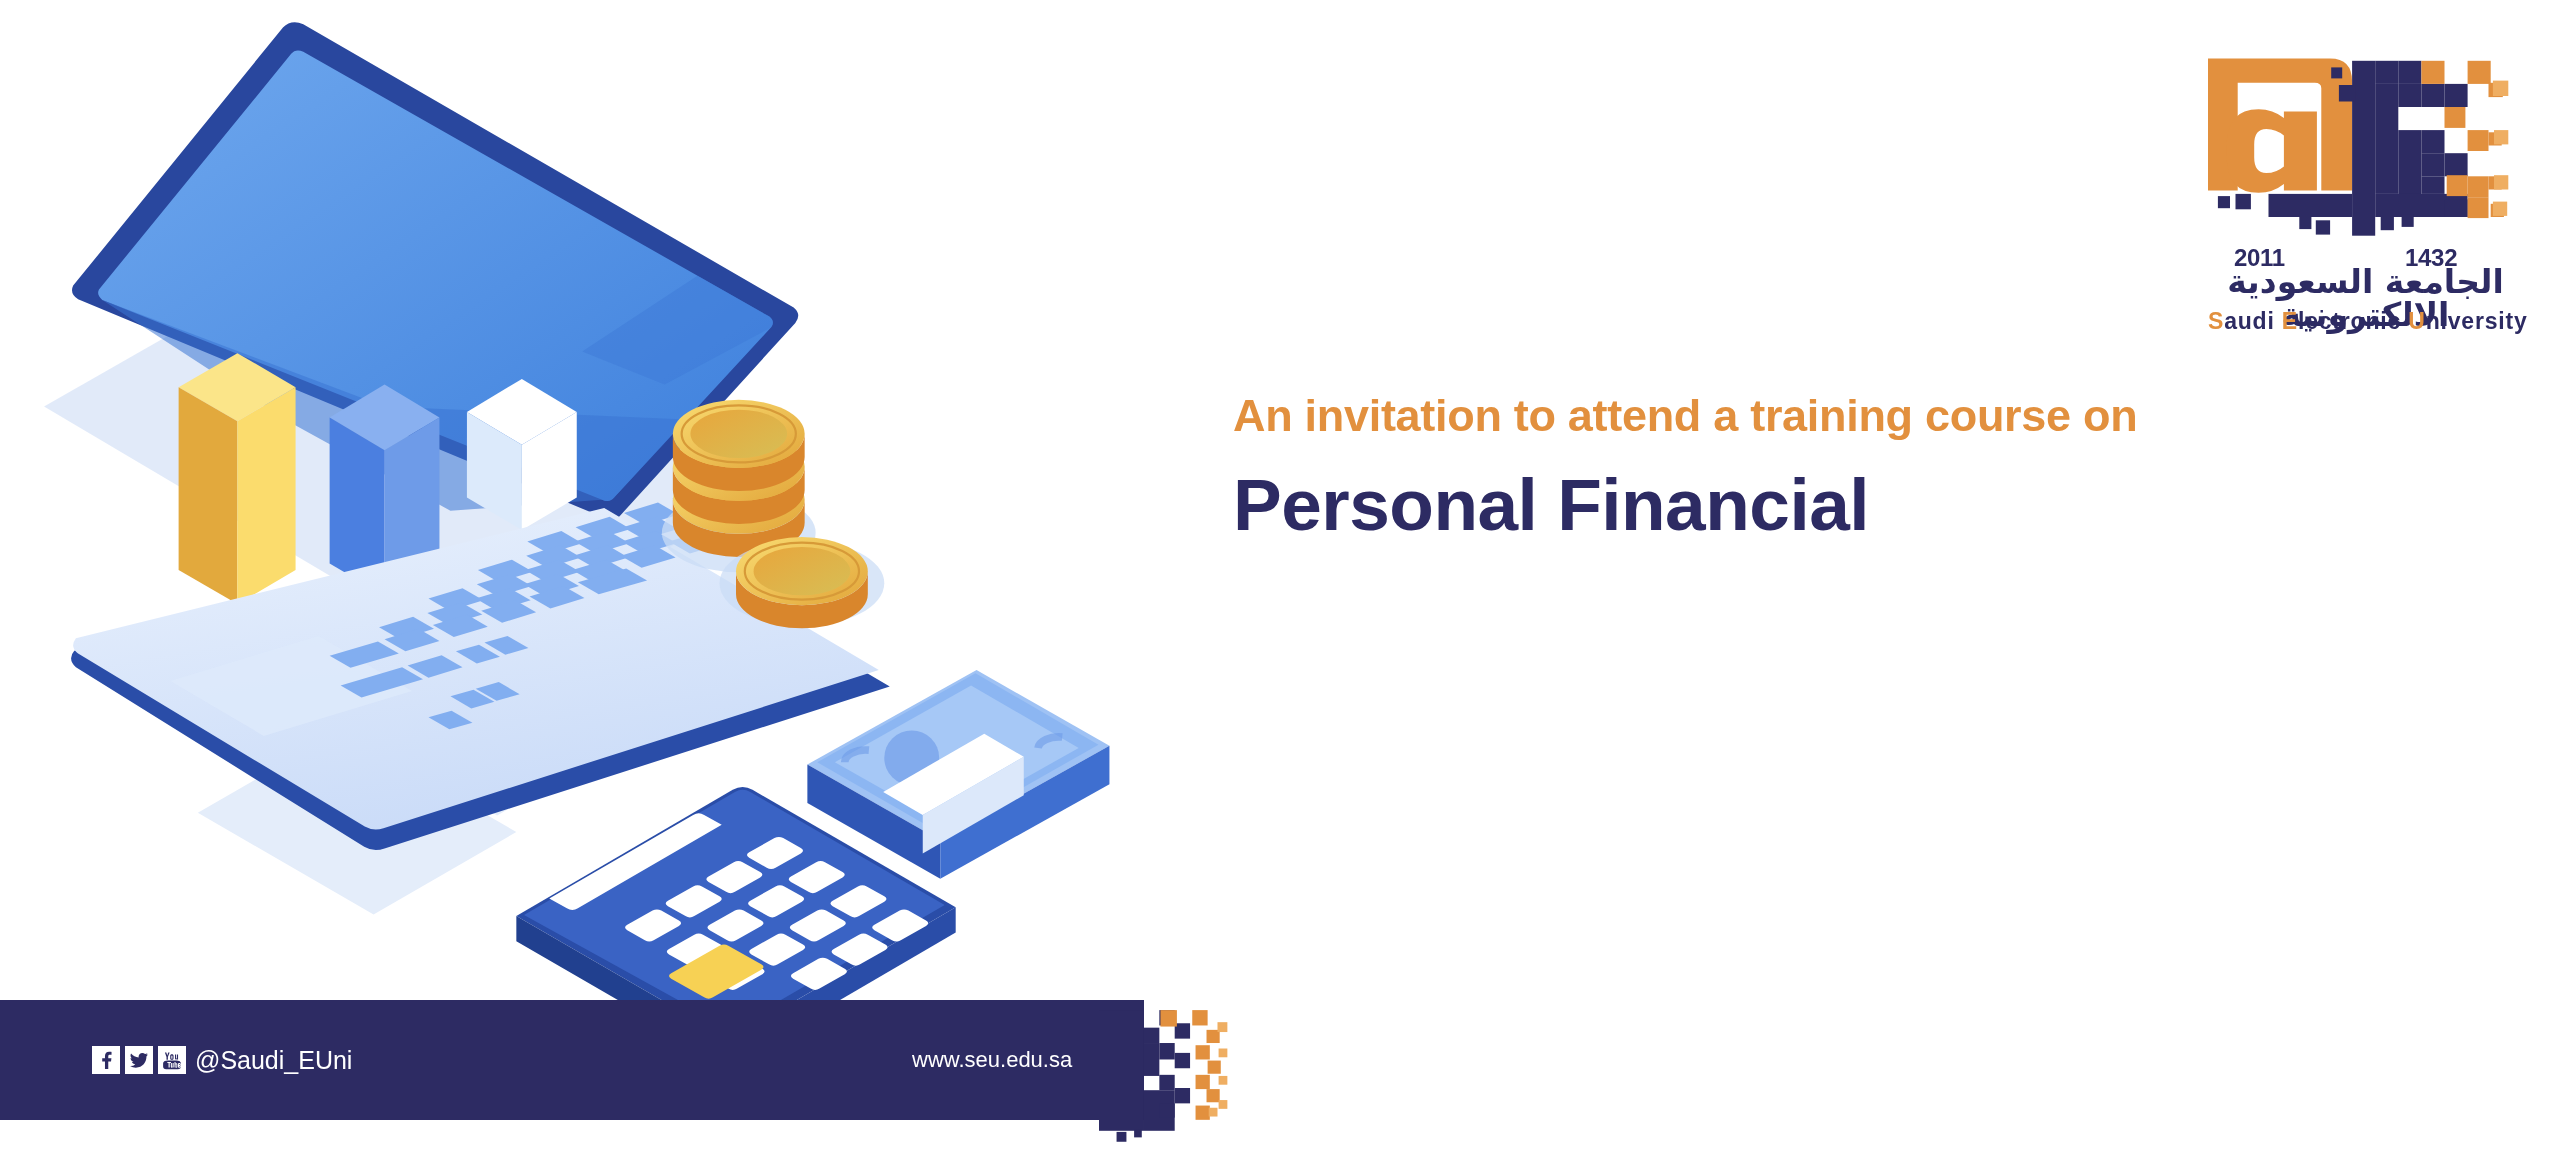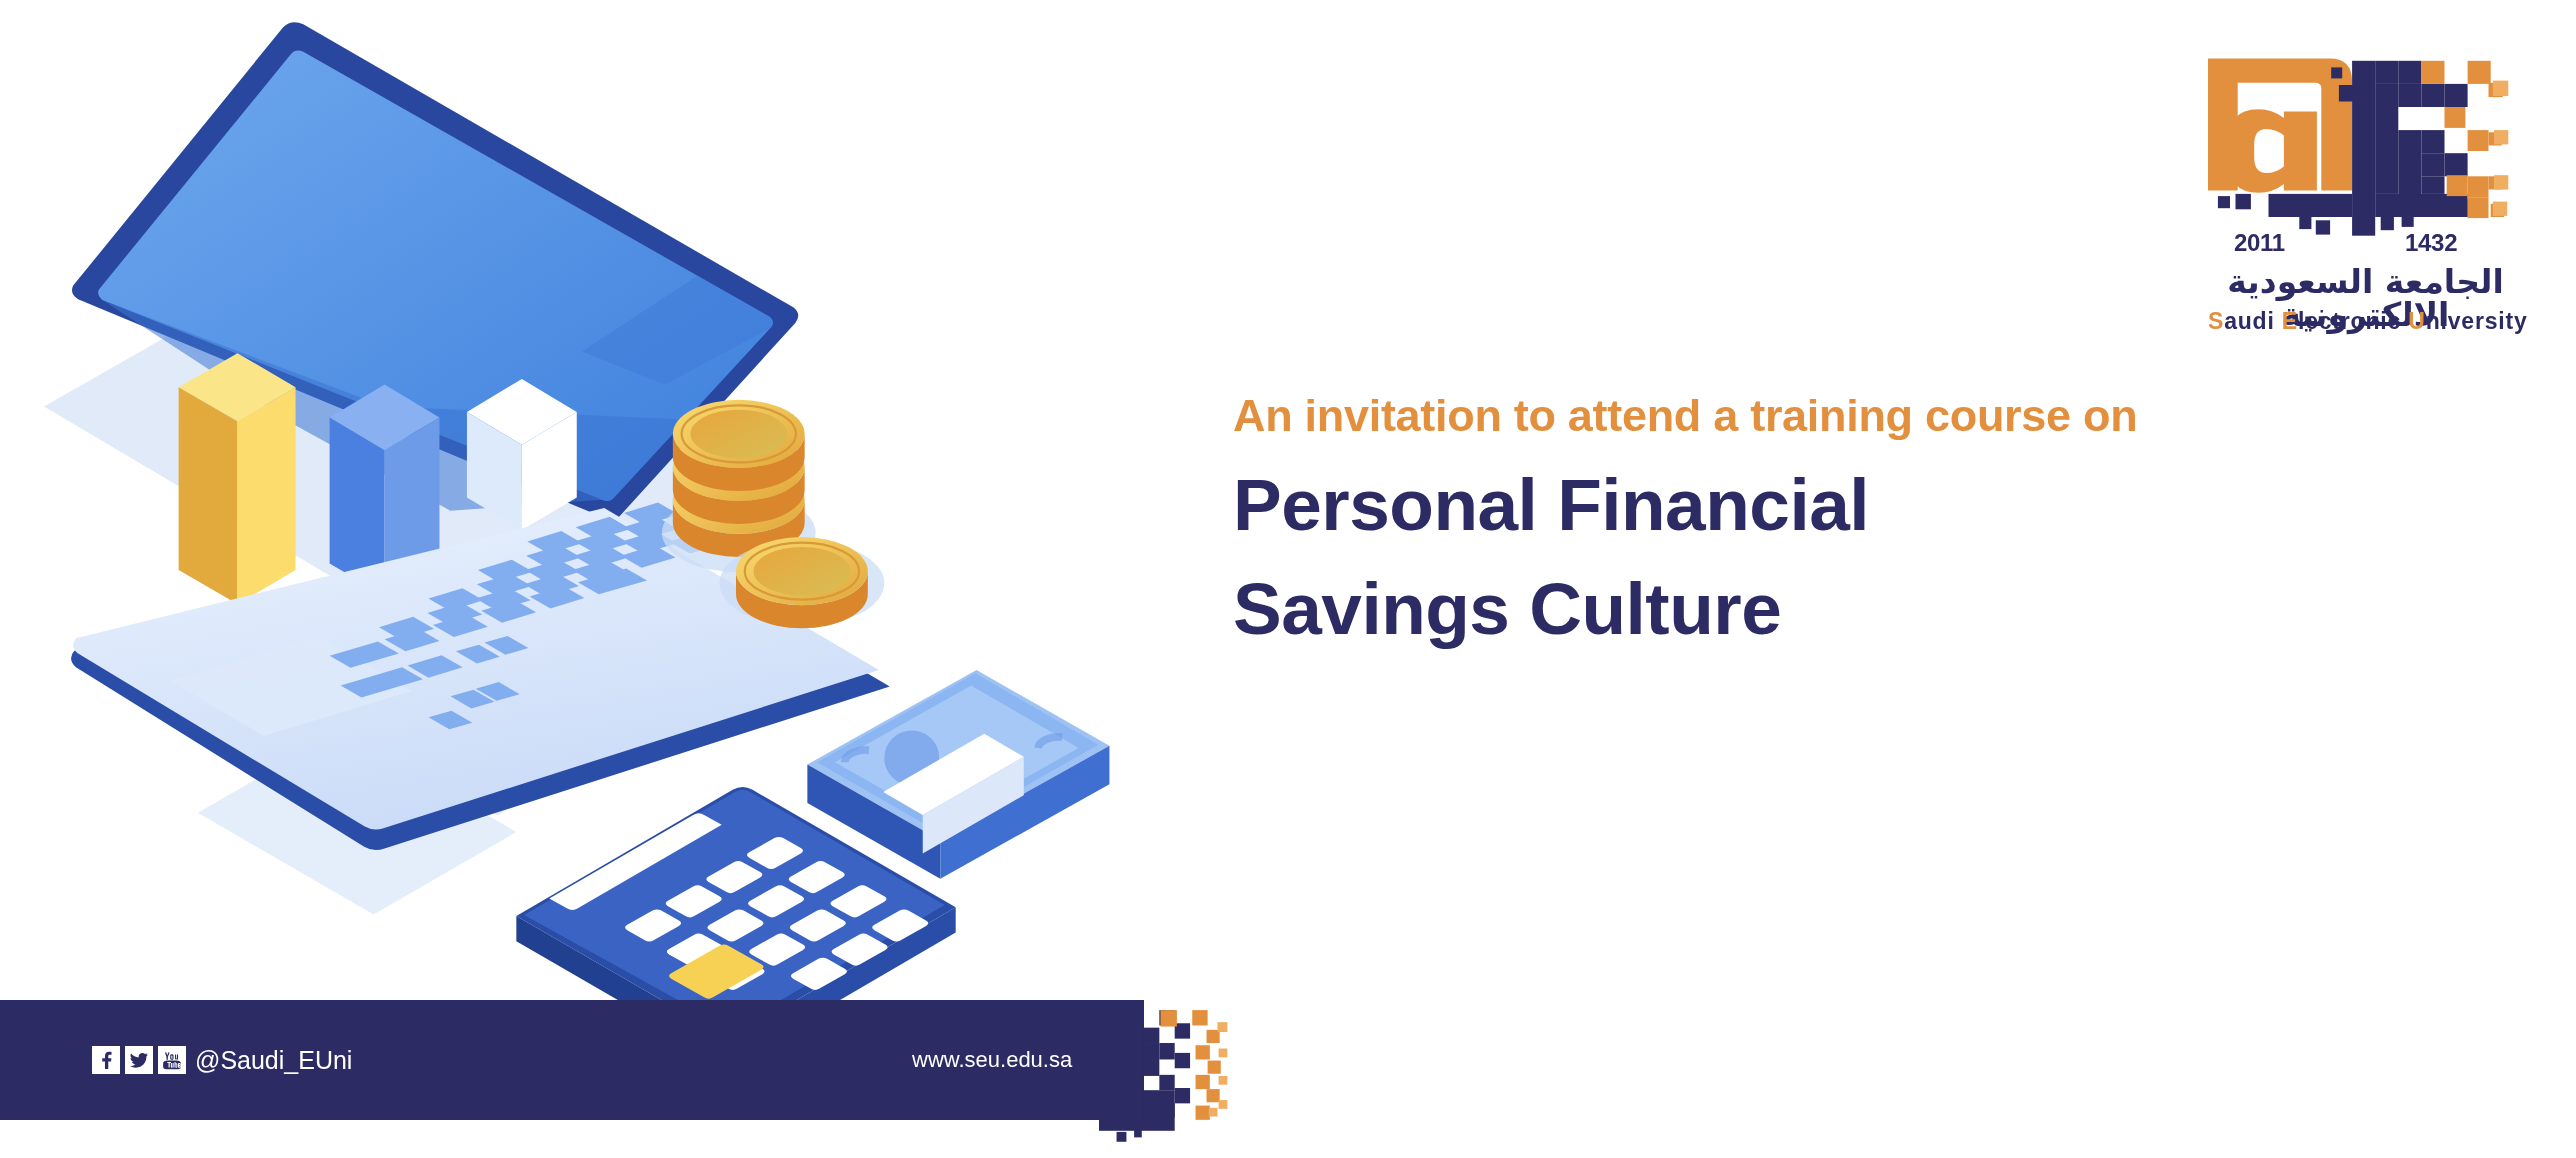--- a/index.html
+++ b/index.html
@@ -22,21 +22,21 @@
     left:2208px; top:52px;
     width:330px; height:275px;
   }
   #logo-mark{
     position:relative;
     width:330px; height:181px;
   }
   #logo-mark svg{display:block;}
   .logo-years{
     position:absolute;
-    left:0; top:179px;
+    left:0; top:194px;
     width:308px;
     height:27.5px;
     text-decoration:underline;
   }
   .logo-year{
     position:absolute;
     font-size:24px;
     font-weight:bold;
     color:#2D2B63;
     letter-spacing:-0.3px;
@@ -418,21 +418,20 @@
       <span class="logo-year right">1432</span>
     </div>
     <div class="logo-arabic">الجامعة السعودية الالكترونية</div>
     <div class="logo-latin"><span class="hl">S</span>audi <span class="hl">E</span>lectronic <span class="hl">U</span>niversity</div>
   </div>
 
   <div id="copy">
     <div id="eyebrow">An invitation to attend a training course on</div>
     <div id="headline">
       <span class="hl-line">Personal Financial</span>
-      <span class="hl-line">Savings Culture</span>
     </div>
   </div>
 
   <div id="footer">
     <div id="footer-bar"></div>
 
     <div id="social">
       <a class="social-chip" href="#">
         <svg width="18.7" height="18.7" viewBox="0 0 34 34" xmlns="http://www.w3.org/2000/svg">
           <path d="M20.5 34V19.2h5l0.75-5.8h-5.75V9.7c0-1.68 0.47-2.82 2.87-2.82h3.07V1.7C25.9 1.56 24.08 1.4 21.96 1.4c-4.42 0-7.45 2.7-7.45 7.66v4.28H9.5v5.8h5.01V34z" fill="#2D2B63"></path>

